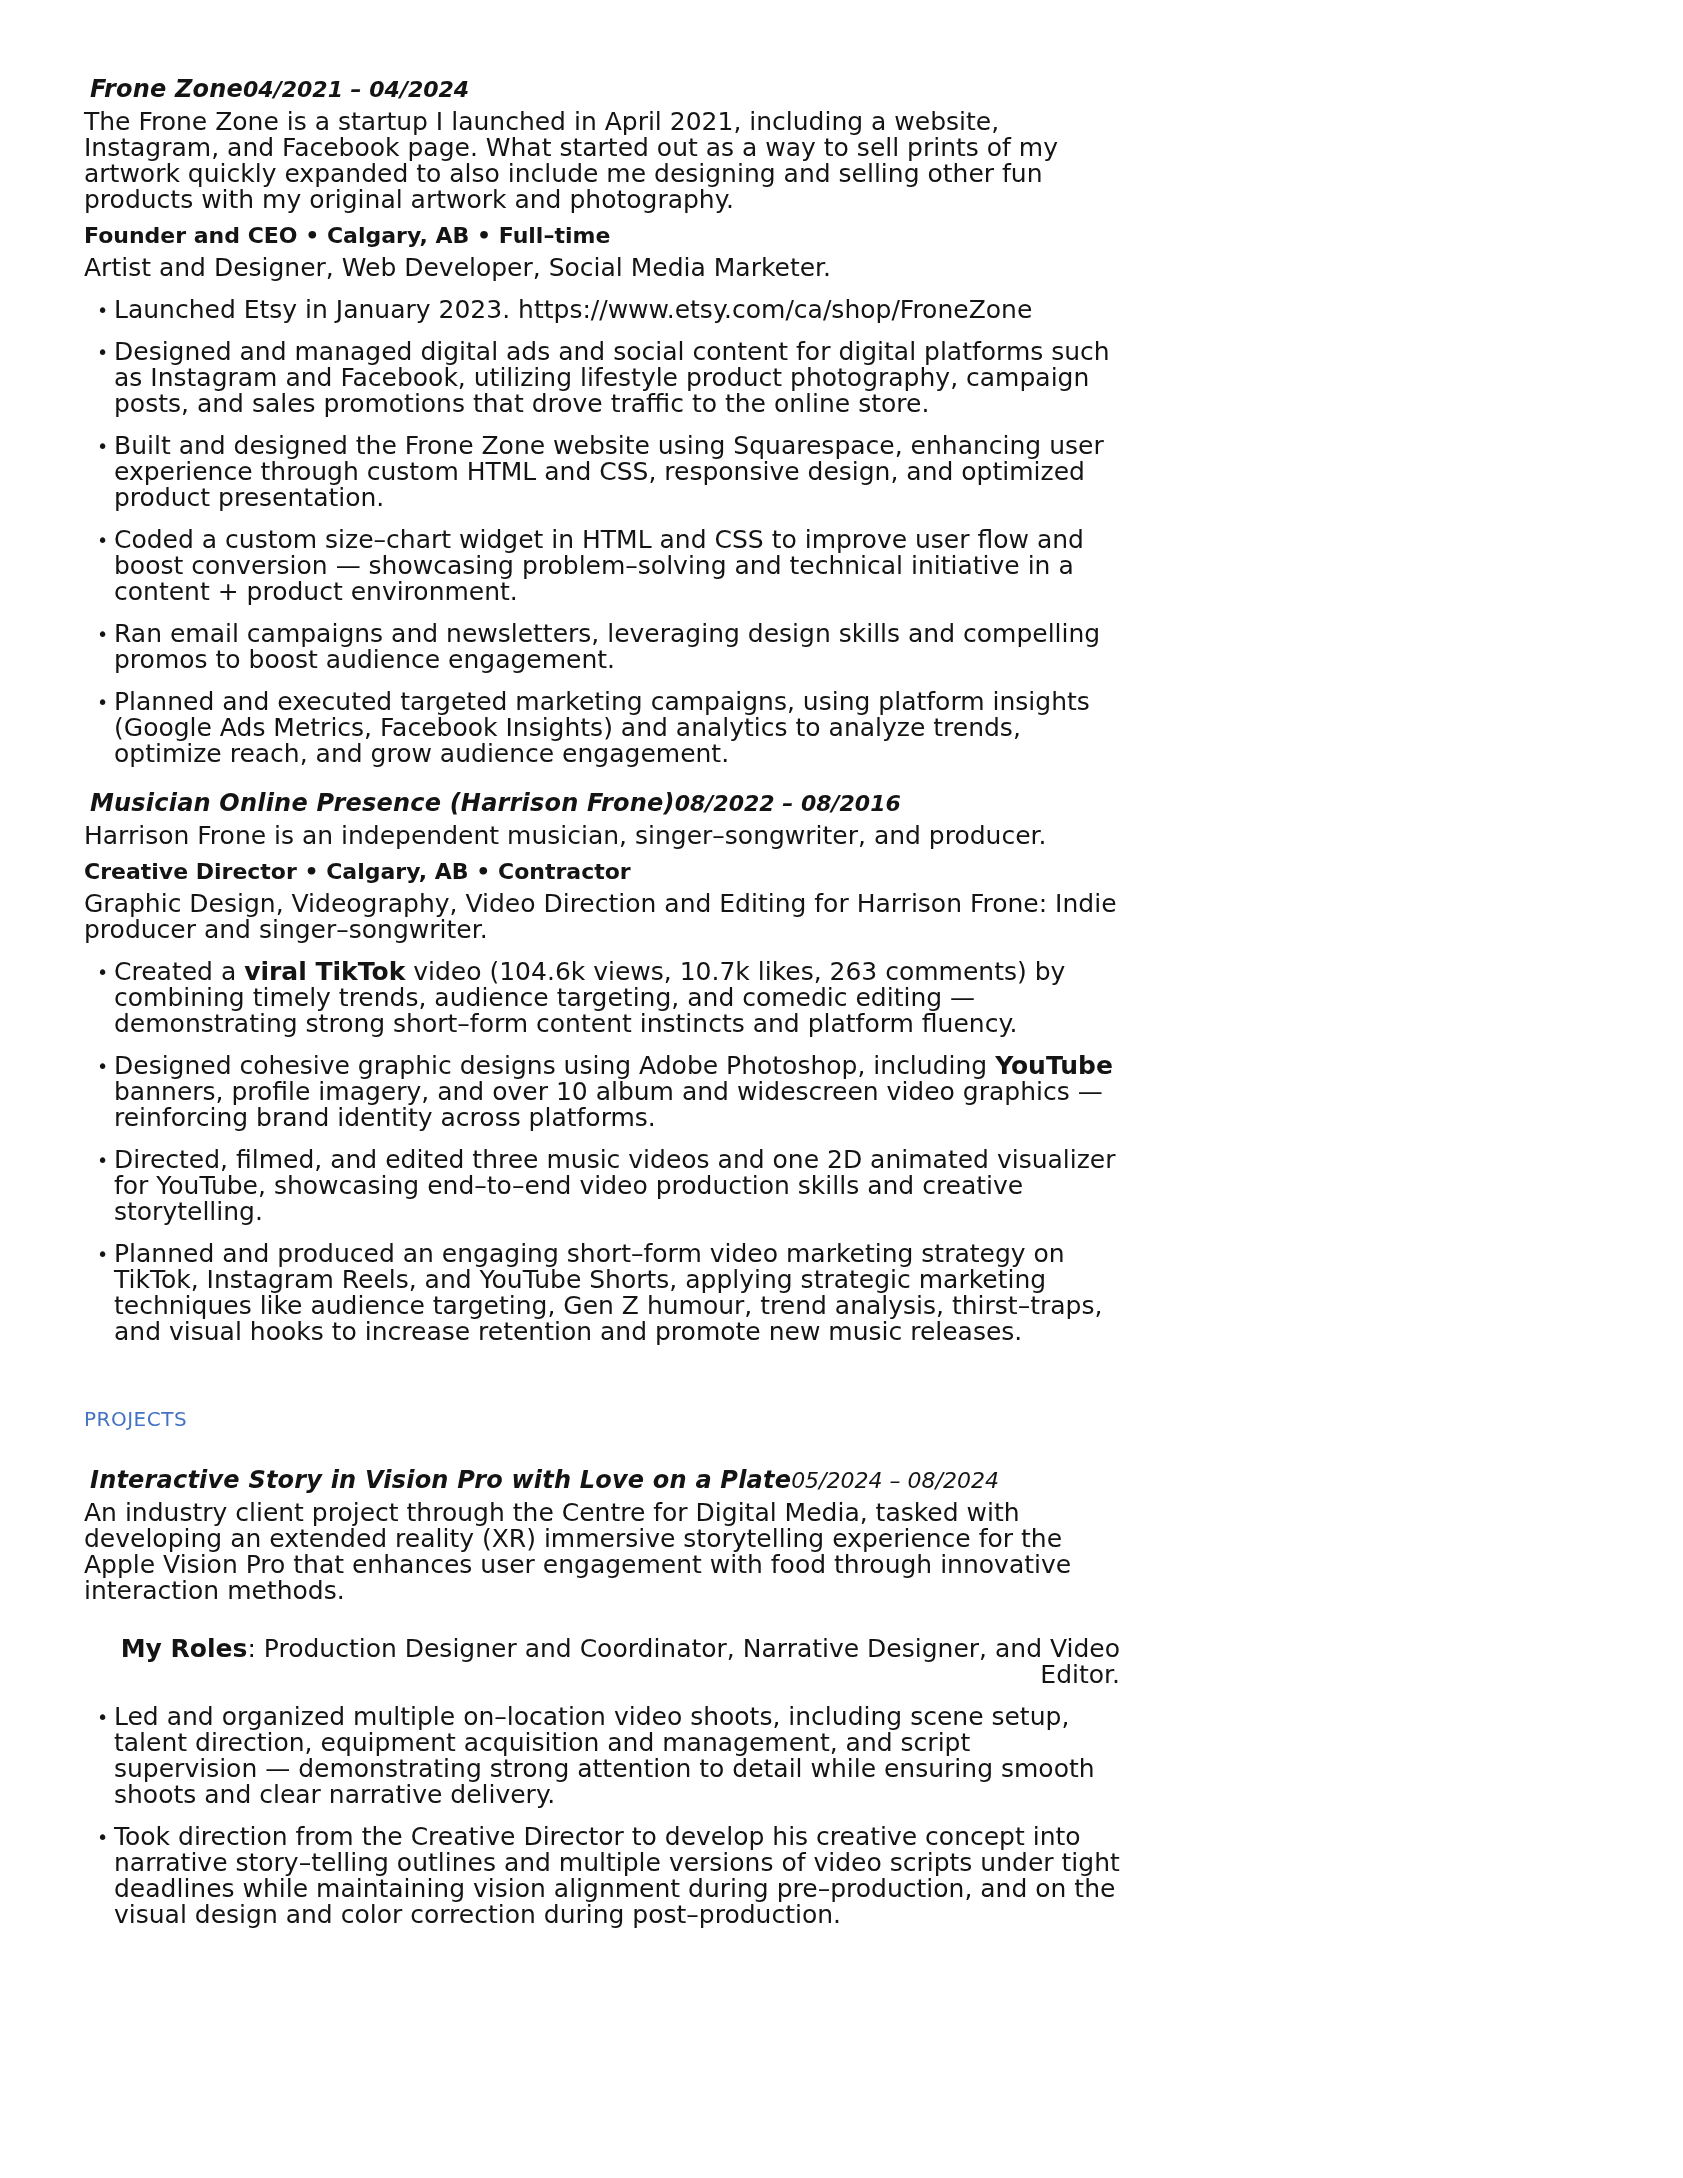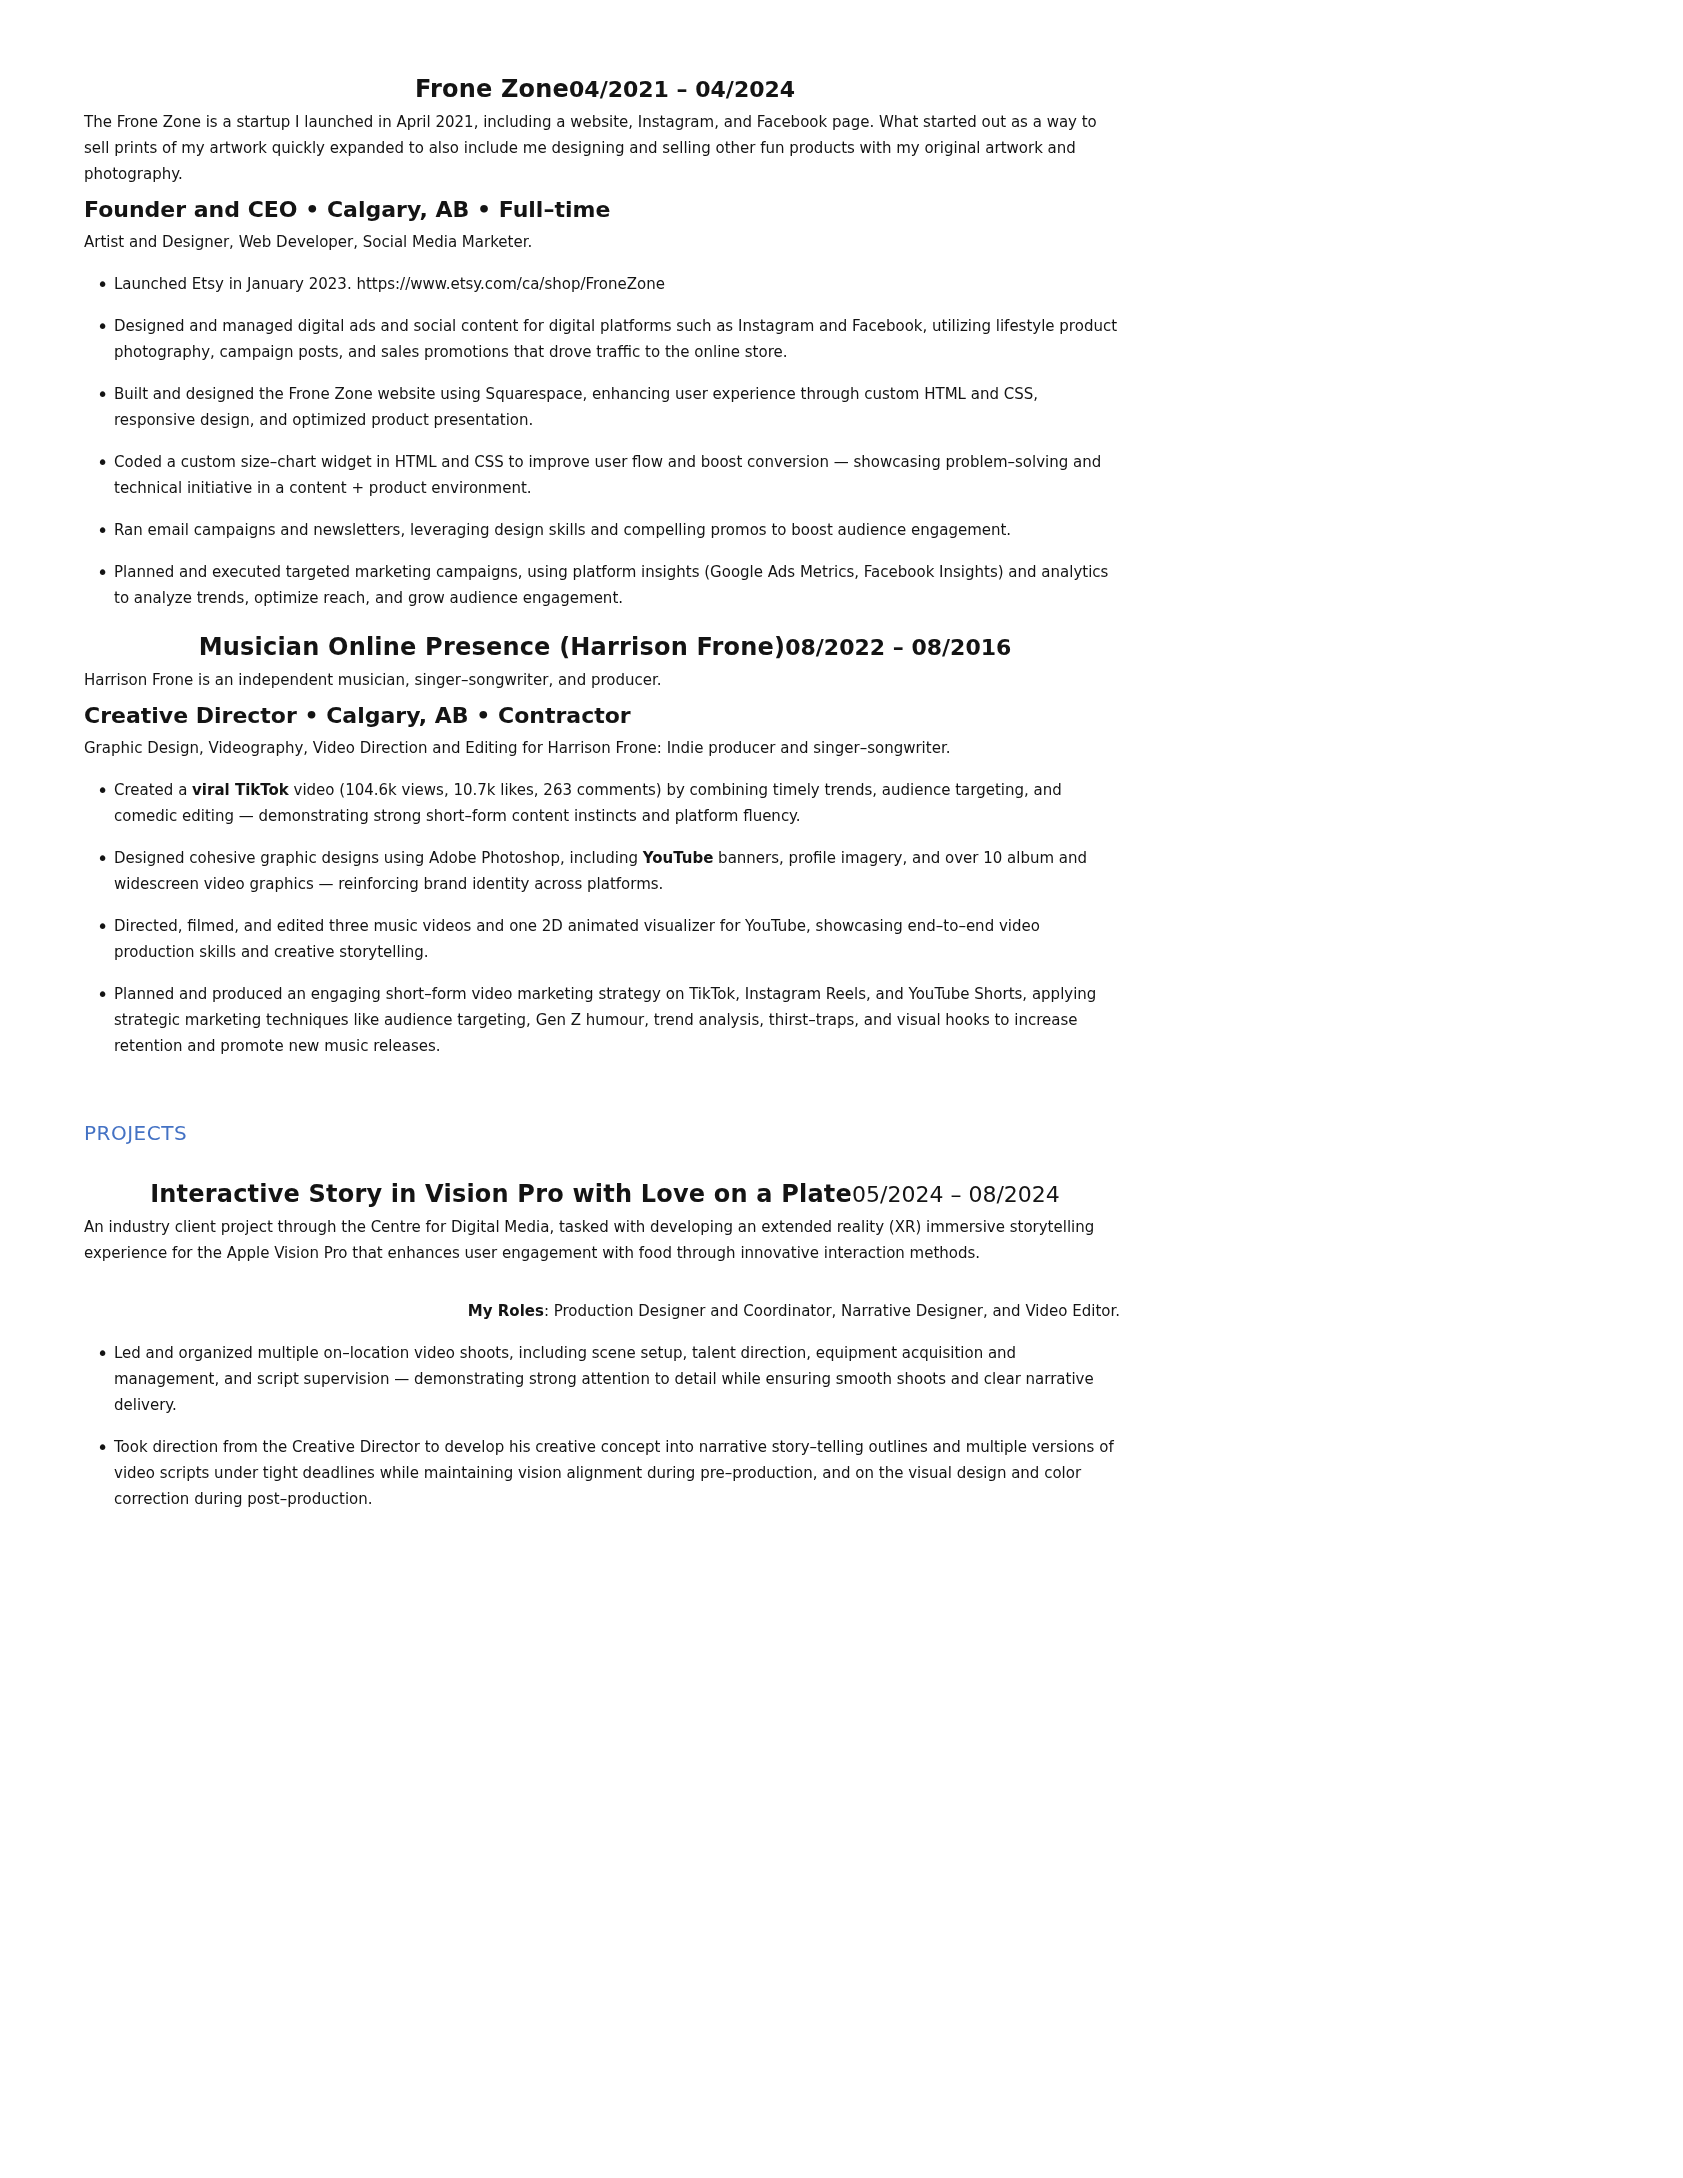--- a/index.html
+++ b/index.html
@@ -14,37 +14,38 @@
     overflow: hidden;
   }
   .content {
     position: absolute;
     top: 75px;
     left: 84px;
     width: 1036px;
   }
   .heading-row {
     display: flex;
-    justify-content: center;
+    justify-content: flex-start;
     align-items: baseline;
     margin: 0 0 6px 6px;
+    font-style: italic;
   }
   .company {
     font-size: 24px;
     font-weight: bold;
     letter-spacing: 0.2px;
   }
   .dates {
     font-size: 22px;
     font-weight: bold;
     white-space: nowrap;
   }
   .dates.regular { font-weight: normal; }
   p, li {
-    font-size: 15px;
+    font-size: 25px;
     line-height: 26px;
   }
   p { margin: 0 0 4px 0; }
   .summary { margin: 4px 0 10px 0; }
   .role-line {
     font-size: 22px;
     font-weight: bold;
     margin: 10px 0 6px 0;
   }
   .subtitle { margin: 0 0 8px 0; }

